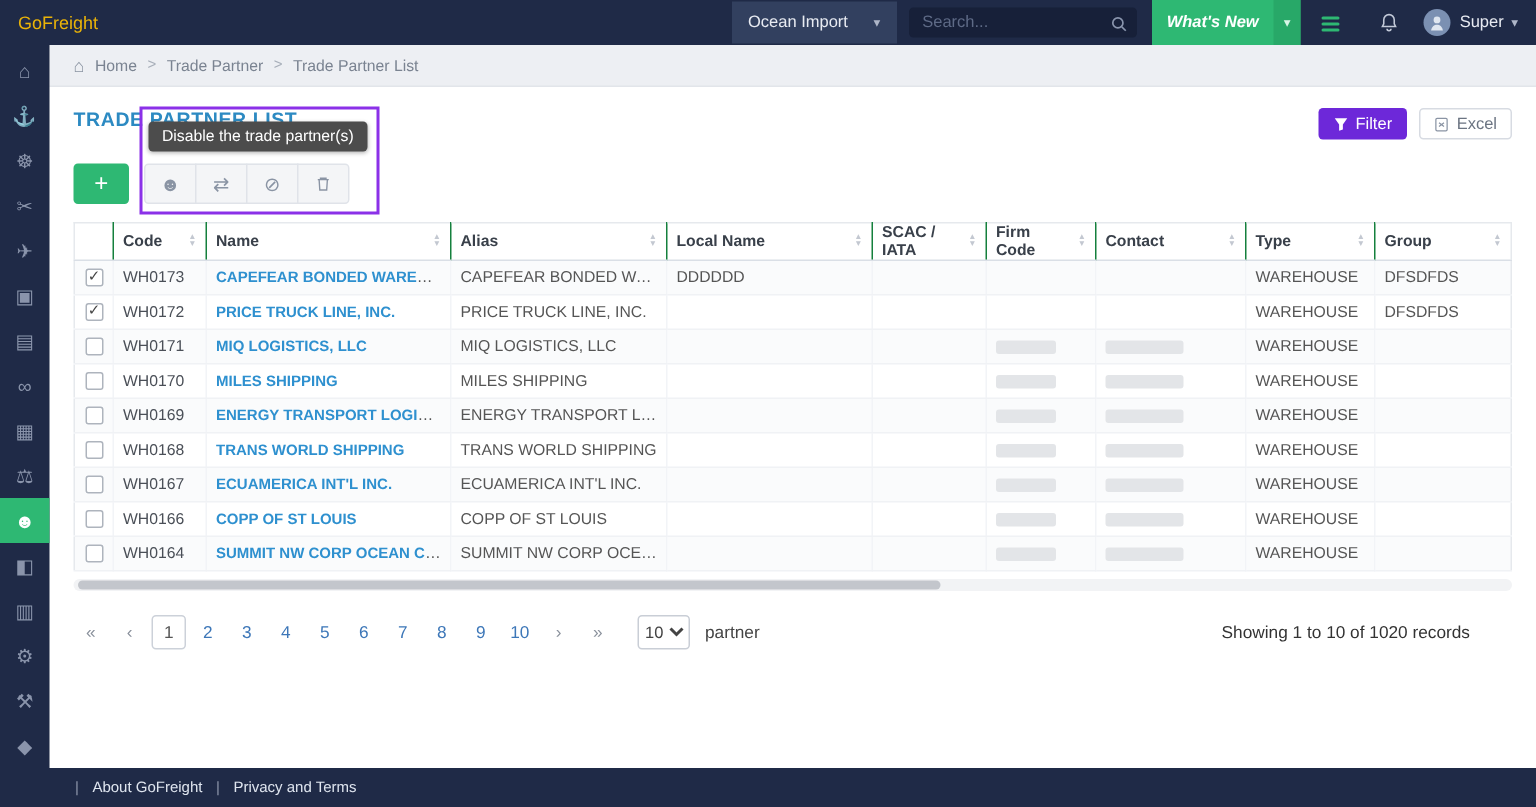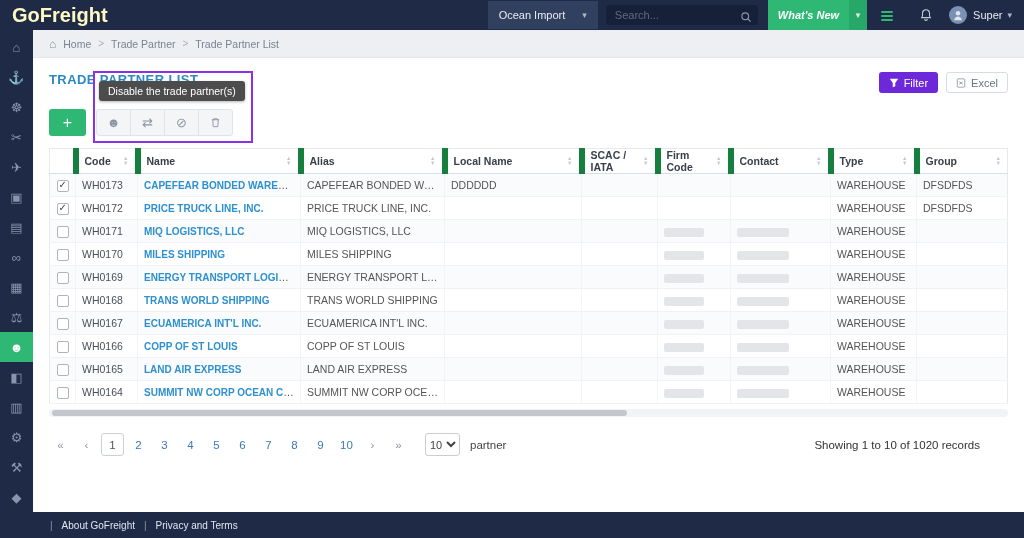--- a/index.html
+++ b/index.html
@@ -5,21 +5,21 @@
   * { box-sizing: border-box; }
   html,body { margin:0; padding:0; }
   body {
     width:1024px; height:538px; position:relative; overflow:hidden;
     font-family:"Liberation Sans", sans-serif; background:#fff;
   }
 
   
   .topbar { position:absolute; top:0; left:0; right:0; height:30px; background:#1f2a47;
             display:flex; align-items:center; z-index:30; }
-  .logo { color:#fef9c3; font-weight:bold; font-size:20px; padding:0 12px; cursor:pointer; }
+  .logo { color:#eab308; font-weight:normal; font-size:12px; padding:0 12px; cursor:pointer; }
   .spacer { flex:1; }
   .module-select { height:28px; background:#32405f; color:#e8ebf2; font-size:11px;
                    display:flex; align-items:center; gap:17px; padding:0 11px; cursor:pointer; }
   .caret { font-size:9px; color:#aeb6c8; }
   .searchbox { position:relative; margin-left:8px; }
   .searchbox input { width:152px; height:20px; background:#172039; border:none; border-radius:3px;
                      color:#cfd5e3; font-size:11px; padding:0 24px 0 9px; outline:none; }
   .searchbox input::placeholder { color:#5e6a86; }
   .search-icon { position:absolute; right:6px; top:4px; }
   .whatsnew { height:30px; margin-left:10px; background:#2eb873; display:flex; align-items:center; cursor:pointer; }
@@ -69,21 +69,21 @@
   .tool-btn.last { border-radius:0 3px 3px 0; }
   .purple-frame { position:absolute; left:60px; top:-28px; width:160px; height:72px;
                   border:2px solid #8b31e8; pointer-events:none; z-index:5; }
   .tooltip { position:absolute; left:66px; top:-18px; background:#4c4c4c; color:#fff; font-size:10.5px;
              padding:4px 9px; border-radius:3px; white-space:nowrap; z-index:6;
              box-shadow:0 1px 3px rgba(0,0,0,.3); }
 
   
   .table-wrap { padding:0 16px; }
   table { width:100%; border-collapse:collapse; table-layout:fixed; border:1px solid #e6e9ed; }
-  th { background:#fff; border-bottom:1px solid #dadfe6; border-right:6px solid #15803d; height:22px;
+  th { background:#fff; border-bottom:1px solid #dadfe6; border-right:1px solid #15803d; height:22px;
        font-size:10.5px; color:#39404a; padding:0 6px; text-align:left; }
   th:last-child, td:last-child { border-right:none; }
   .th-inner { display:flex; align-items:center; justify-content:space-between; }
   .sort { display:inline-flex; flex-direction:column; margin-left:4px; cursor:pointer; }
   .sort i { font-style:normal; font-size:5.5px; color:#c3c8d1; height:5px; line-height:5px; }
   td { height:23px; border-bottom:1px solid #f0f2f5; border-right:1px solid #f2f4f7; font-size:10.5px;
        color:#555; padding:0 6px; white-space:nowrap; overflow:hidden; text-overflow:ellipsis; }
   tbody tr:nth-child(odd) td { background:#fafbfc; }
   .cb-cell { text-align:center; padding:0; width:26px; }
   input[type=checkbox] { appearance:none; -webkit-appearance:none; width:12px; height:12px;
@@ -455,32 +455,20 @@
             <td><span class="redact"></span></td>
             <td><span class="redact wide"></span></td>
             <td>WAREHOUSE</td>
             <td></td>
           </tr>
           <tr>
             <td class="cb-cell"><input type="checkbox" style=""></td>
             <td class="code-cell">WH0166</td>
             <td><a class="name-link">COPP OF ST LOUIS</a></td>
             <td>COPP OF ST LOUIS</td>
-            <td></td>
-            <td></td>
-            <td><span class="redact"></span></td>
-            <td><span class="redact wide"></span></td>
-            <td>WAREHOUSE</td>
-            <td></td>
-          </tr>
-          <tr>
-            <td class="cb-cell"><input type="checkbox" style=""></td>
-            <td class="code-cell">WH0165</td>
-            <td><a class="name-link">LAND AIR EXPRESS</a></td>
-            <td>LAND AIR EXPRESS</td>
             <td></td>
             <td></td>
             <td><span class="redact"></span></td>
             <td><span class="redact wide"></span></td>
             <td>WAREHOUSE</td>
             <td></td>
           </tr>
           <tr>
             <td class="cb-cell"><input type="checkbox" style=""></td>
             <td class="code-cell">WH0164</td>

